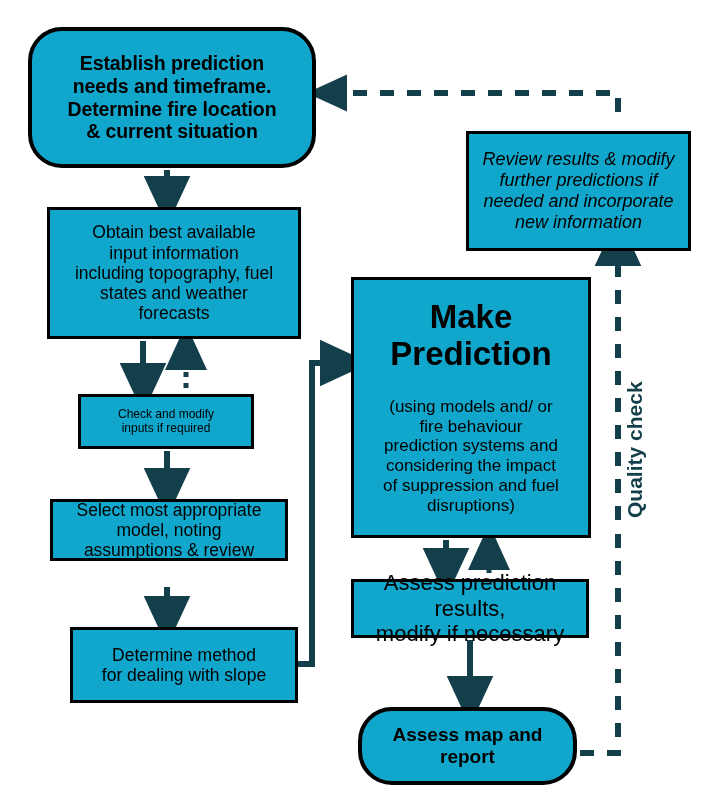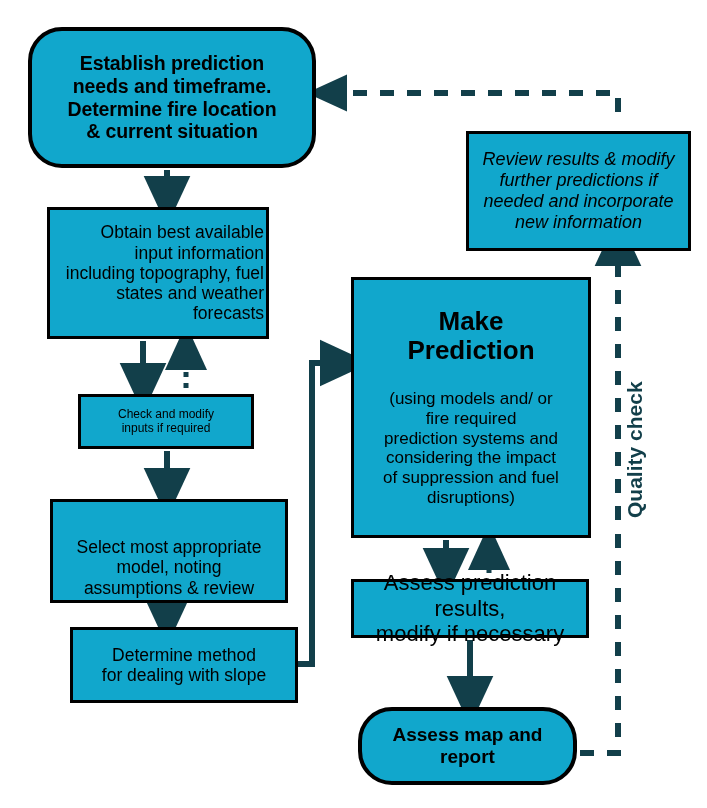--- a/index.html
+++ b/index.html
@@ -49,31 +49,31 @@
     border-radius: 34px;
     border-width: 4px;
   }
   .bold {
     font-weight: bold;
   }
   .italic {
     font-style: italic;
   }
   .n-establish   { left: 28px;  top: 27px;  width: 288px; height: 141px; font-size: 19.5px; letter-spacing: -0.1px; }
-  .n-obtain      { left: 47px;  top: 207px; width: 222px; height: 132px; font-size: 17.5px; text-align: right; }
+  .n-obtain      { left: 47px;  top: 207px; width: 254px; height: 132px; font-size: 17.5px; }
   .n-check       { left: 78px;  top: 394px; width: 176px; height: 55px;  font-size: 12px; }
-  .n-select      { left: 50px;  top: 499px; width: 238px; height: 104px;  font-size: 17.5px; align-items: flex-end; }
+  .n-select      { left: 50px;  top: 499px; width: 238px; height: 62px;  font-size: 17.5px; }
   .n-determine   { left: 70px;  top: 627px; width: 228px; height: 76px;  font-size: 17.5px; }
   .n-review      { left: 466px; top: 115px; width: 225px; height: 120px; font-size: 18px; margin-top: 16px; }
   .n-make        { left: 351px; top: 277px; width: 240px; height: 261px; font-size: 17px; }
   .n-assess      { left: 351px; top: 579px; width: 238px; height: 59px;  font-size: 22px; }
   .n-prepare     { left: 358px; top: 707px; width: 219px; height: 78px;  font-size: 19px; }
   .make-title {
     display: block;
-    font-size: 26px;
+    font-size: 33px;
     font-weight: bold;
     line-height: 1.12;
     margin-bottom: 4px;
     white-space: pre-line;
   }
   .make-body {
     display: block;
     font-size: 17px;
     line-height: 1.17;
     white-space: pre-line;
@@ -170,21 +170,21 @@
 further predictions if
 needed and incorporate
 new information</span>
   </div>
 
   <div class="node n-make">
     <span class="node-text">
       <span class="make-title">Make
 Prediction</span>
       <span class="make-body">(using models and/ or
-fire required
+fire behaviour
 prediction systems and
 considering the impact
 of suppression and fuel
 disruptions)</span>
     </span>
   </div>
 
   <div class="node n-assess">
     <span class="node-text">Assess prediction results,
 modify if necessary</span>

